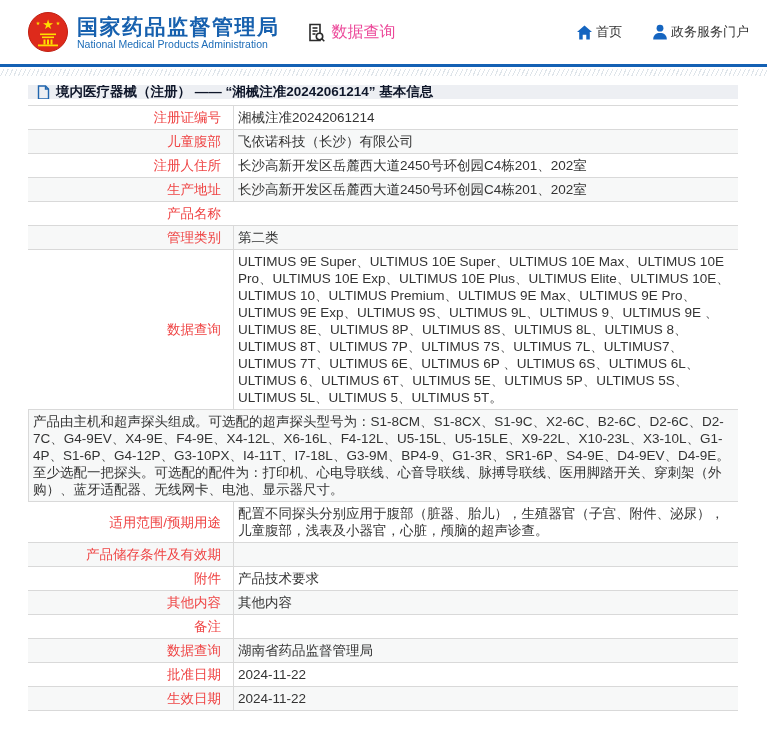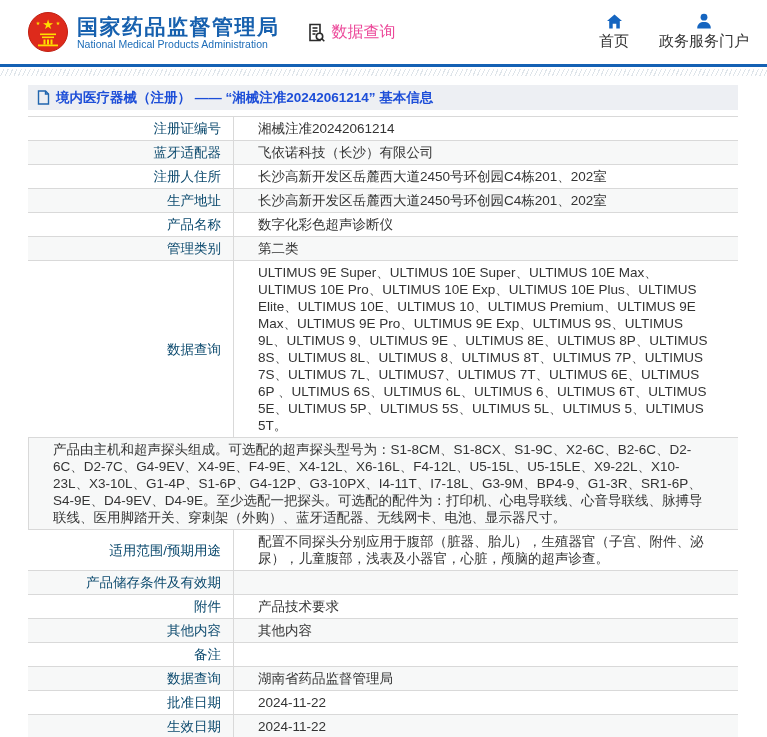--- a/index.html
+++ b/index.html
@@ -25,64 +25,64 @@
     font-size:21px; font-weight:bold; color:#1660ae; letter-spacing:1.5px;
     line-height:23px; white-space:nowrap;
   }
   .site-subtitle { font-size:10.5px; color:#1e6db8; line-height:12px; margin-top:0; white-space:nowrap; }
   .data-query {
     display:flex; align-items:center; gap:5px;
     margin-left:26px; font-size:16px; color:#ec4899; cursor:pointer; white-space:nowrap;
   }
   .top-links { margin-left:auto; display:flex; gap:30px; padding-right:4px; }
   .top-link {
-    display:flex; flex-direction:column; align-items:center; gap:3px;
-    font-size:15px; color:#333; text-decoration:none; cursor:pointer; white-space:nowrap;
+    display:flex; flex-direction:row; align-items:center; gap:3px;
+    font-size:13px; color:#333; text-decoration:none; cursor:pointer; white-space:nowrap;
   }
   .top-link .ln-icon { height:16px; display:flex; align-items:flex-end; }
 
   
   .blue-line { height:3px; background:#1461b4; }
   .hatch-gap { height:2px; background:#fff; }
   .hatch-band {
     height:7px;
     background:repeating-linear-gradient(115deg,#ffffff 0 3px,#dfe5ea 3px 4px);
   }
 
   
   .main-wrap { padding:9px 29px 0 28px; }
   .breadcrumb {
     background:#edeff3;
-    height:25px;
+    height:14px;
     display:flex; align-items:center; gap:6px;
     padding:0 9px;
-    color:#1d4ed8; font-size:13.5px; font-weight:bold;
+    color:#0f172a; font-size:13.5px; font-weight:bold;
     white-space:nowrap; overflow:hidden;
   }
 
   .info-table {
     margin-top:6px;
     border-top:1px solid #d9d9d9;
     font-size:13.5px;
   }
   .t-row { display:flex; border-bottom:1px solid #d9d9d9; min-height:23px; background:#fff; }
   .t-row:nth-child(even) { background:#f7f8f8; }
   .c-label {
     flex:0 0 205px; width:205px;
     display:flex; align-items:center; justify-content:flex-end;
     text-align:right;
     padding:3px 12px 3px 8px;
-    color:#0c4a6e;
+    color:#ef4444;
     line-height:17px;
   }
   .c-value {
     flex:1;
     border-left:1px solid #d9d9d9;
     display:flex; align-items:center;
-    padding:3px 24px;
+    padding:3px 4px;
     line-height:17px;
     color:#333;
     white-space:pre-line;
     word-break:break-word;
   }
 </style>
 </head>
 <body>
 
 <header class="site-header">
@@ -158,34 +158,33 @@
     </span>
     <span>境内医疗器械（注册） —— “湘械注准20242061214” 基本信息</span>
   </div>
 
   <div class="info-table">
     <div class="t-row">
       <div class="c-label">注册证编号</div>
       <div class="c-value">湘械注准20242061214</div>
     </div>
     <div class="t-row">
-      <div class="c-label">蓝牙适配器</div>
+      <div class="c-label">儿童腹部</div>
       <div class="c-value">飞依诺科技（长沙）有限公司</div>
     </div>
     <div class="t-row">
       <div class="c-label">注册人住所</div>
       <div class="c-value">长沙高新开发区岳麓西大道2450号环创园C4栋201、202室</div>
     </div>
     <div class="t-row">
       <div class="c-label">生产地址</div>
       <div class="c-value">长沙高新开发区岳麓西大道2450号环创园C4栋201、202室</div>
     </div>
     <div class="t-row">
       <div class="c-label">产品名称</div>
-      <div class="c-value">数字化彩色超声诊断仪</div>
     </div>
     <div class="t-row">
       <div class="c-label">管理类别</div>
       <div class="c-value">第二类</div>
     </div>
     <div class="t-row">
       <div class="c-label">数据查询</div>
       <div class="c-value">ULTIMUS 9E Super、ULTIMUS 10E Super、ULTIMUS 10E Max、ULTIMUS 10E Pro、ULTIMUS 10E Exp、ULTIMUS 10E Plus、ULTIMUS Elite、ULTIMUS 10E、ULTIMUS 10、ULTIMUS Premium、ULTIMUS 9E Max、ULTIMUS 9E Pro、ULTIMUS 9E Exp、ULTIMUS 9S、ULTIMUS 9L、ULTIMUS 9、ULTIMUS 9E 、ULTIMUS 8E、ULTIMUS 8P、ULTIMUS 8S、ULTIMUS 8L、ULTIMUS 8、ULTIMUS 8T、ULTIMUS 7P、ULTIMUS 7S、ULTIMUS 7L、ULTIMUS7、ULTIMUS 7T、ULTIMUS 6E、ULTIMUS 6P 、ULTIMUS 6S、ULTIMUS 6L、ULTIMUS 6、ULTIMUS 6T、ULTIMUS 5E、ULTIMUS 5P、ULTIMUS 5S、ULTIMUS 5L、ULTIMUS 5、ULTIMUS 5T。</div>
     </div>
     <div class="t-row">

